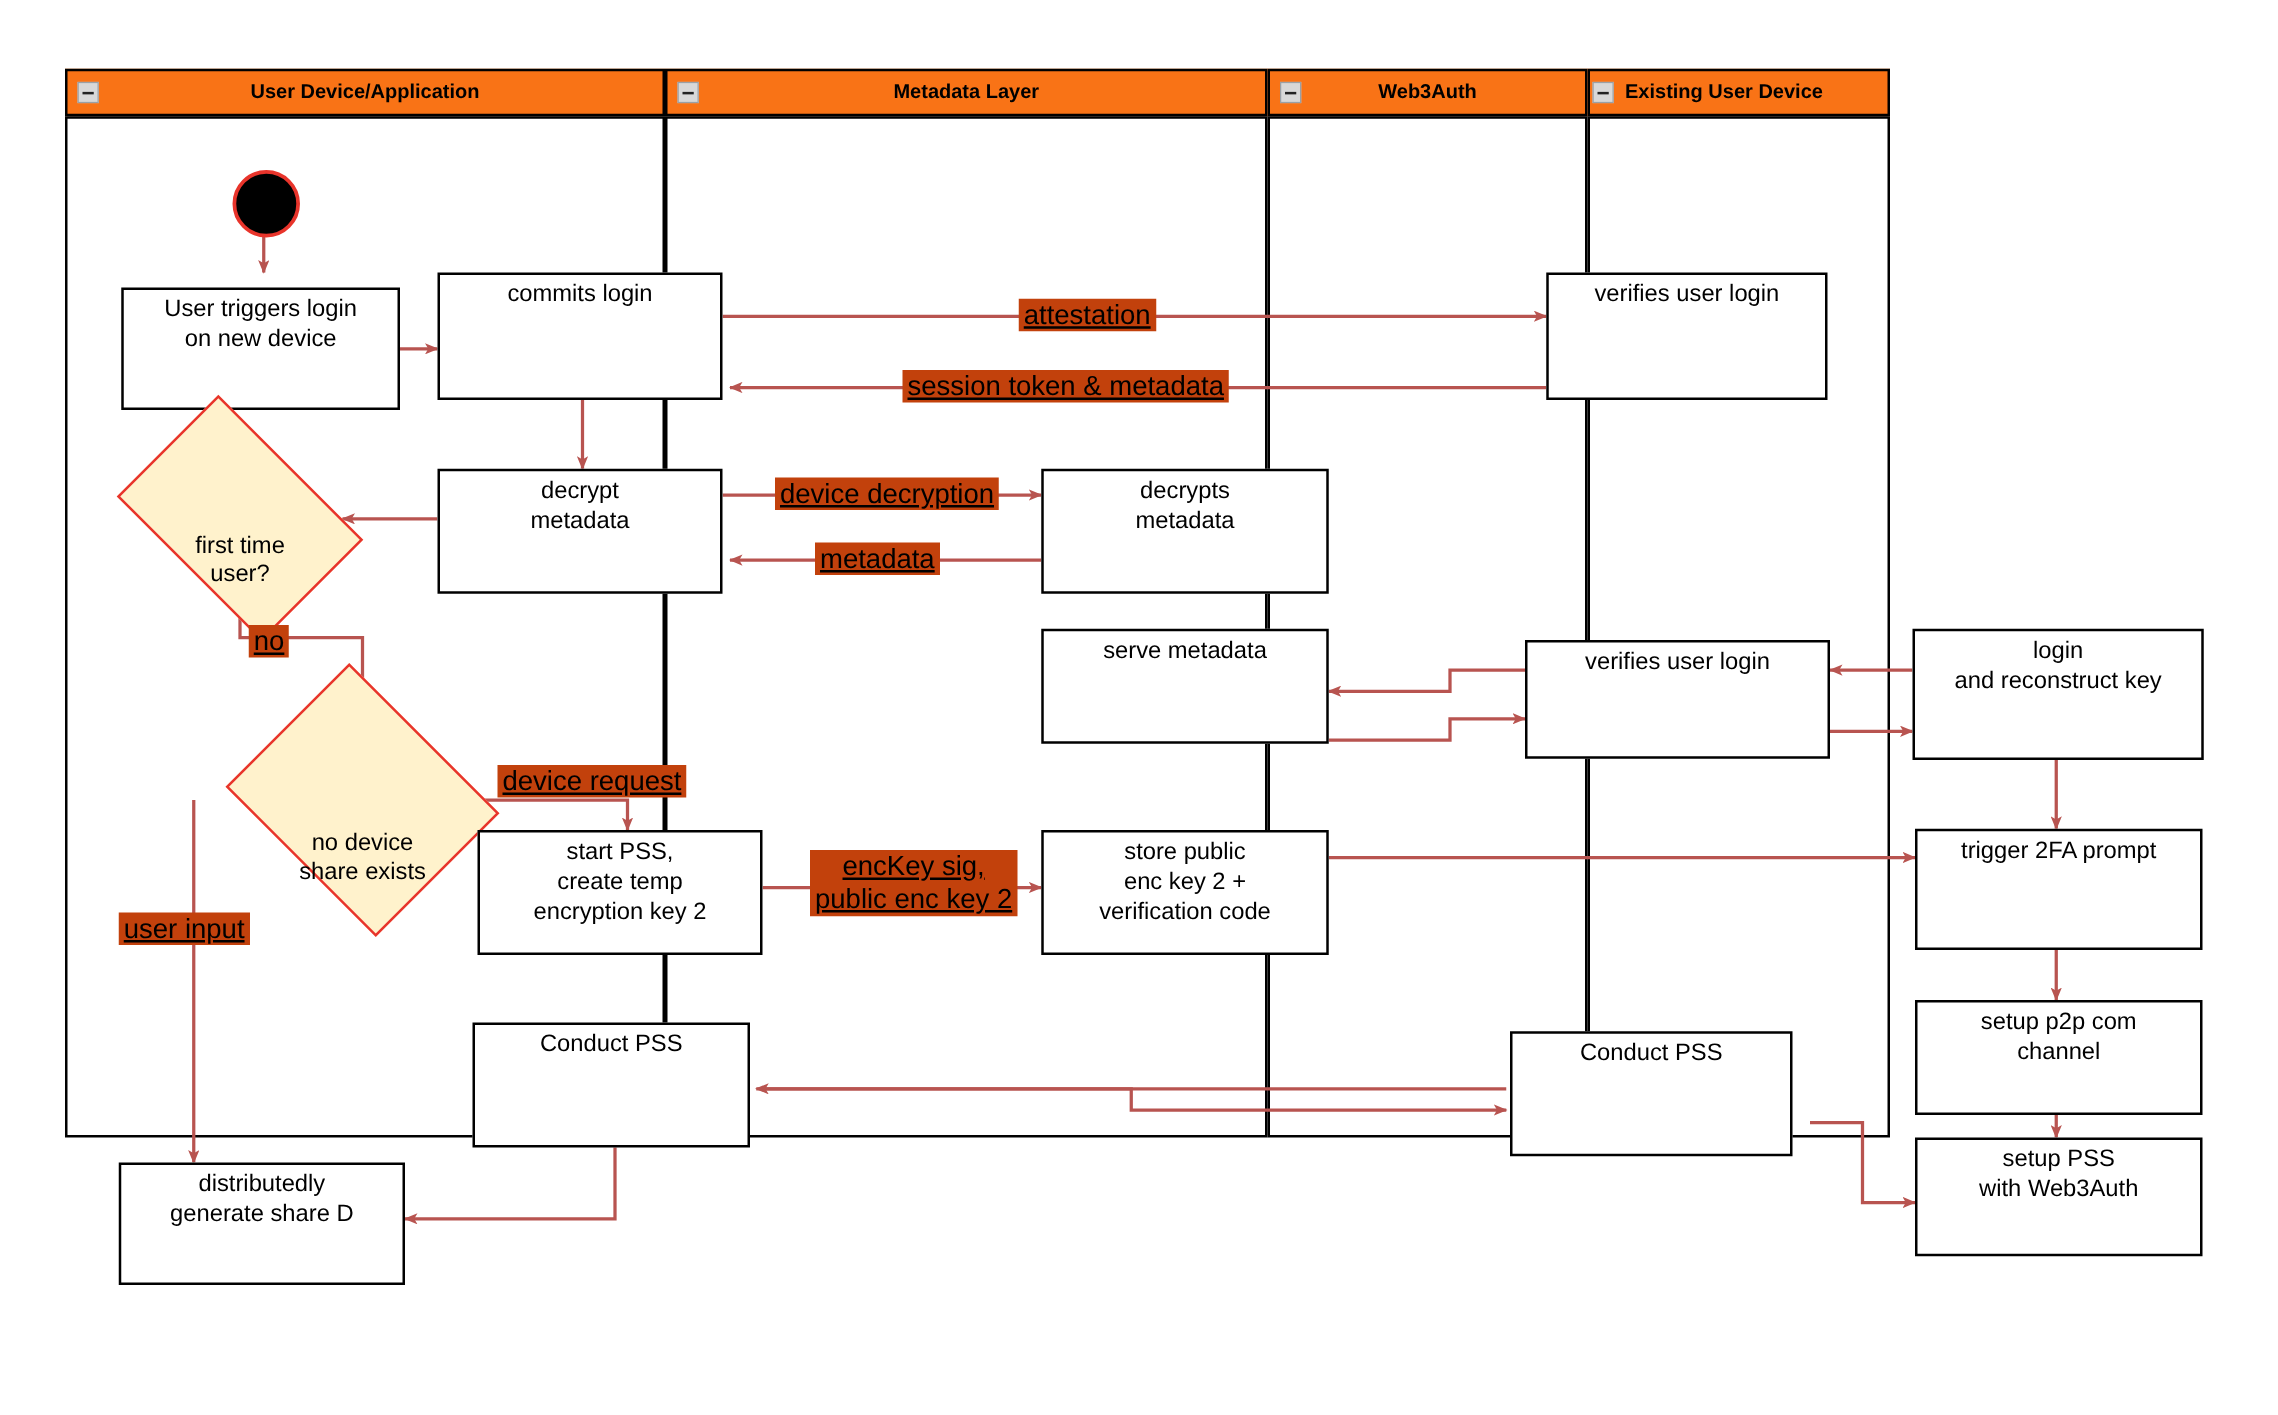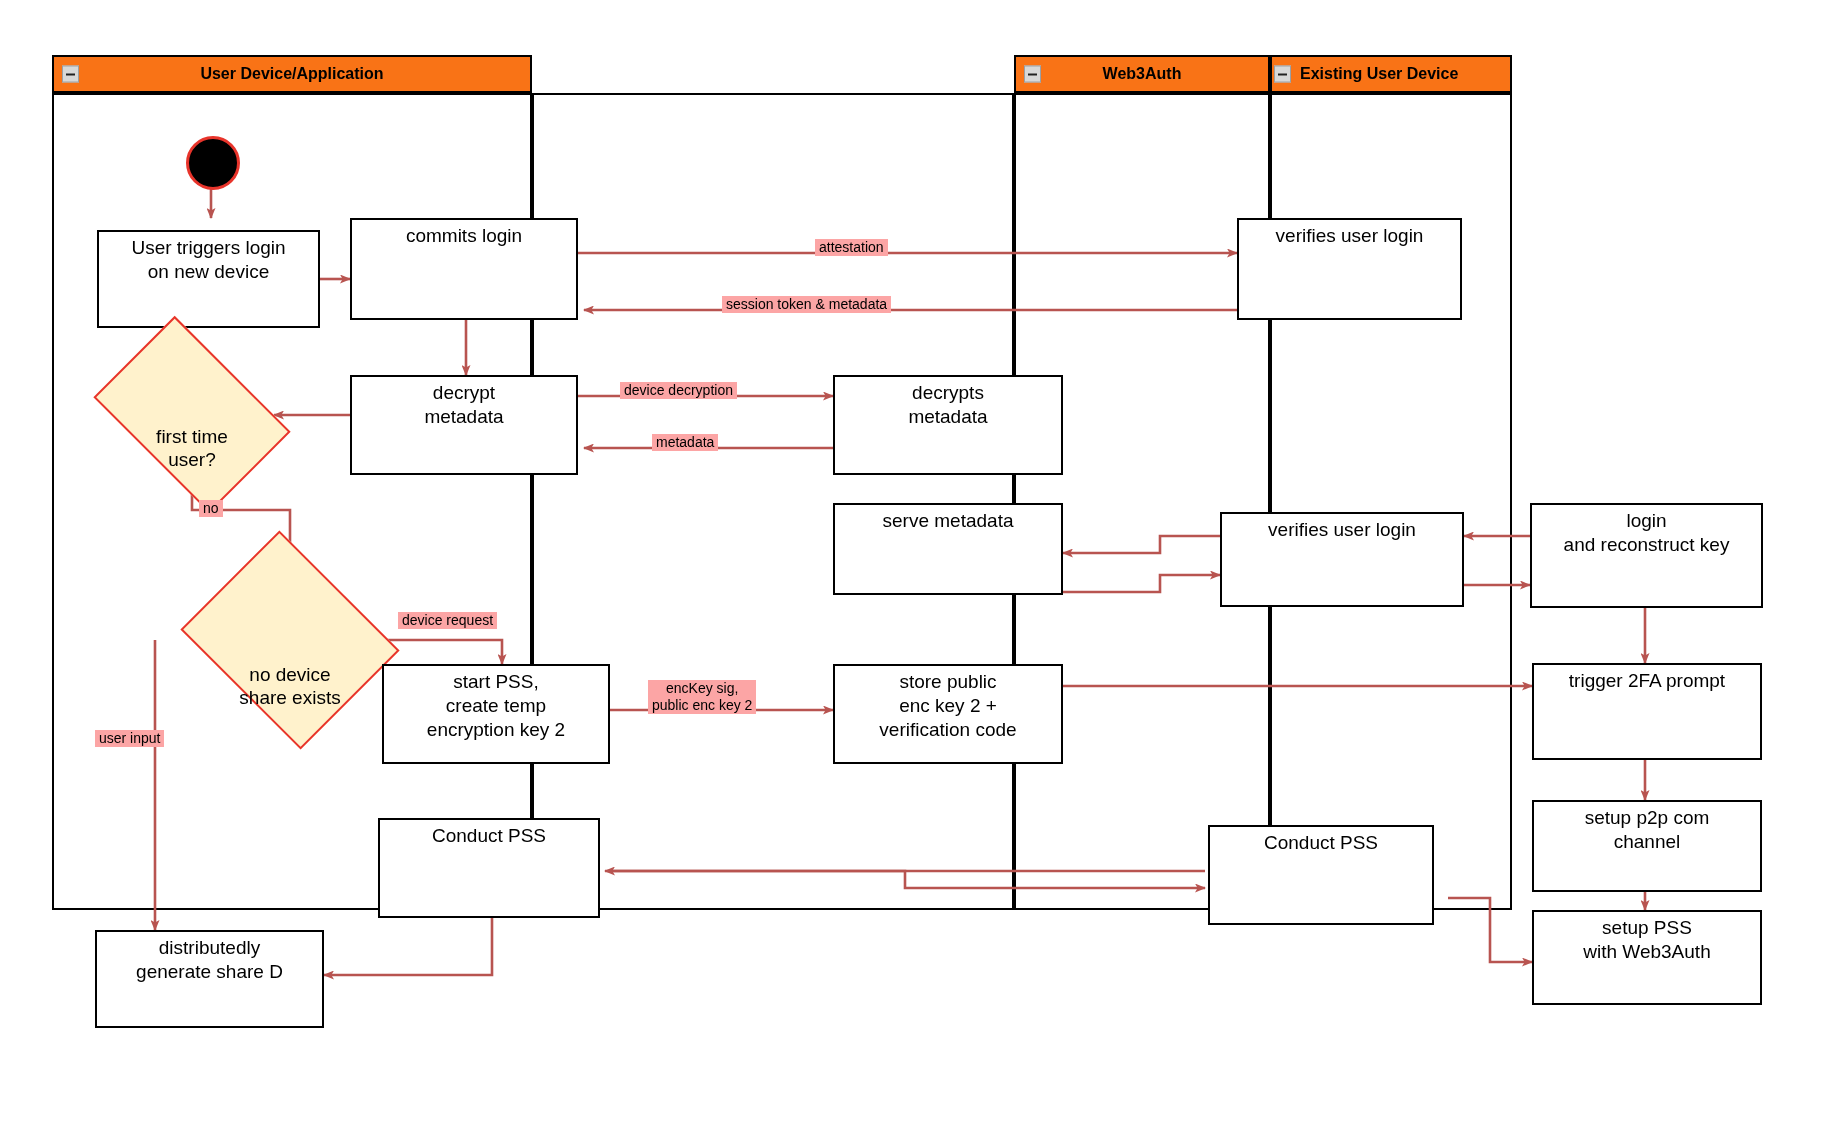--- a/index.html
+++ b/index.html
@@ -25,35 +25,41 @@
         font-size:19px;line-height:1.25;color:#000;padding:4px 6px;}
   .diamond{position:absolute;}
   .diamond .shape{position:absolute;inset:0;background:#fff2cc;border:2px solid #e8342b;
                   transform:rotate(45deg);}
   .diamond .dlabel{position:absolute;inset:0;display:flex;align-items:flex-end;
                    justify-content:center;text-align:center;font-size:19px;
                    line-height:1.25;color:#000;}
   .start-node{position:absolute;border-radius:50%;background:#000;border:3px solid #e8342b;}
 
   
-  .edge-label{position:absolute;font-size:14px;color:#000;background:#fca5a5;
-              padding:0 4px;text-align:center;line-height:1.2;white-space:nowrap;}
+  .edge-label{position:absolute;font-size:22px;color:#000;background:#c2410c;
+              padding:0 4px;text-align:center;line-height:1.2;white-space:nowrap;text-decoration:underline;}
   svg.wires{position:absolute;left:0;top:0;width:1822px;height:1132px;
             pointer-events:none;overflow:visible;}
 </style>
 </head>
 <body>
 
 <div id="stage">
 
   <div class="lane-head" style="left:52px;top:55px;width:480px;height:38px;">
     <span class="collapse-icon">
         <i></i>
       </span>
     <span>User Device/Application</span>
+  </div>
+  <div class="lane-head" style="left:532px;top:55px;width:482px;height:38px;">
+    <span class="collapse-icon">
+        <i></i>
+      </span>
+    <span>Metadata Layer</span>
   </div>
   <div class="lane-head" style="left:1014px;top:55px;width:256px;height:38px;">
     <span class="collapse-icon">
         <i></i>
       </span>
     <span>Web3Auth</span>
   </div>
   <div class="lane-head tight" style="left:1270px;top:55px;width:242px;height:38px;">
     <span class="collapse-icon">
         <i></i>

